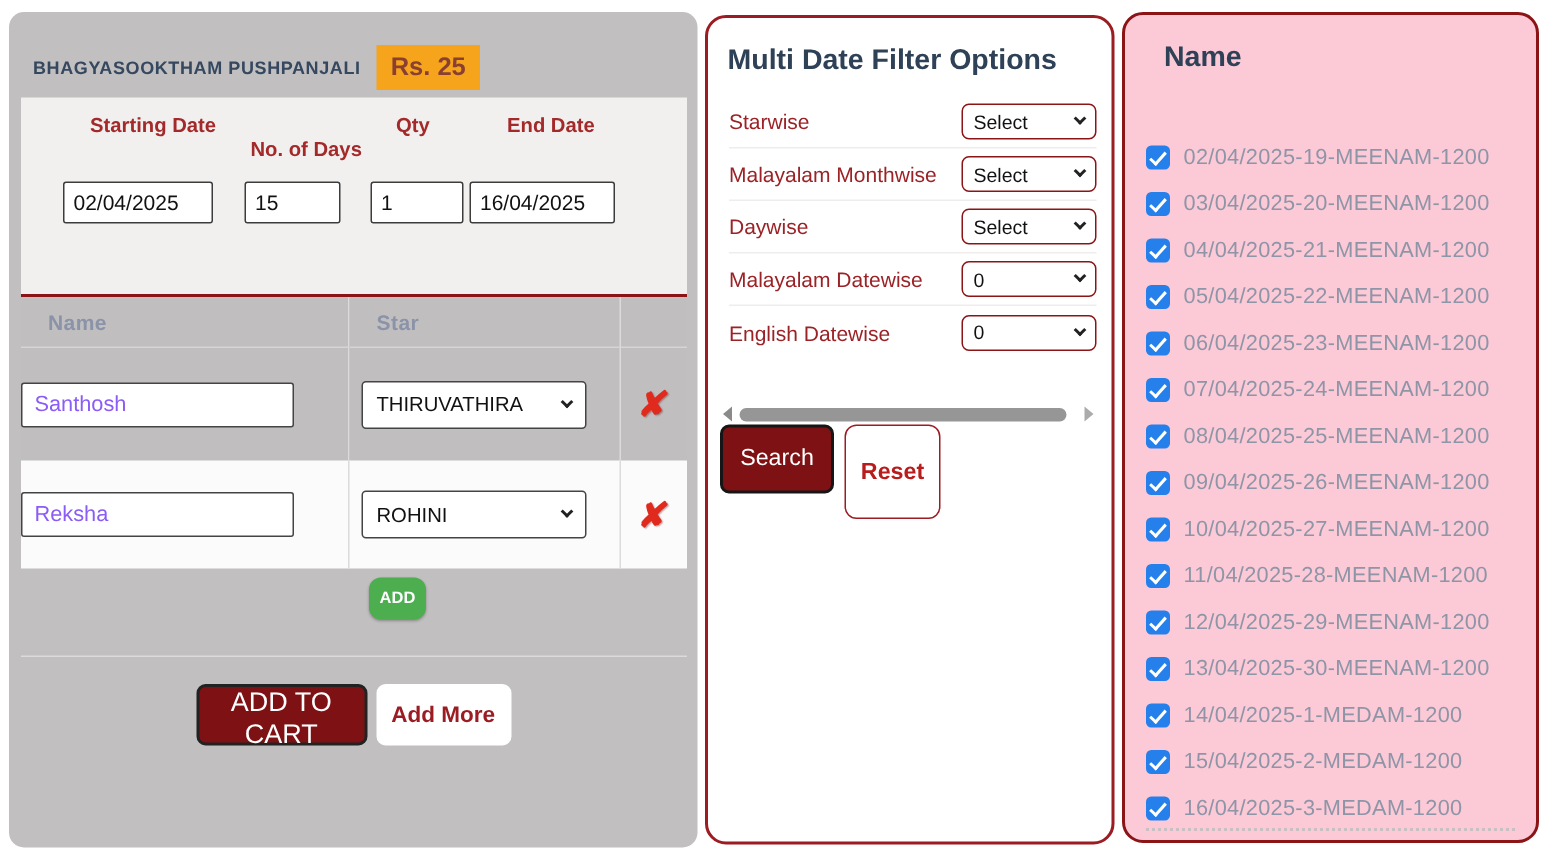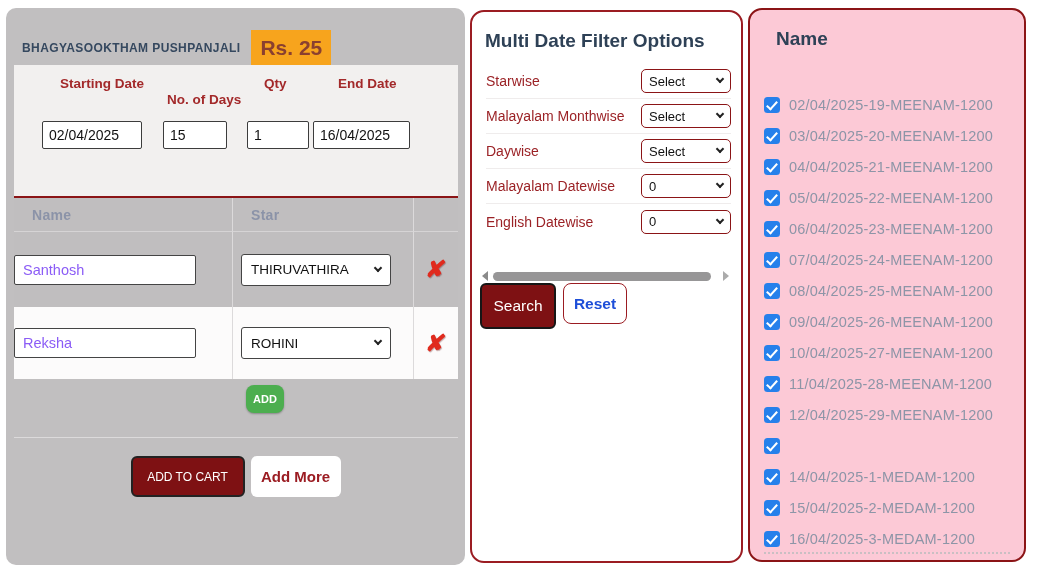--- a/index.html
+++ b/index.html
@@ -5,21 +5,21 @@
   * { margin:0; padding:0; box-sizing:border-box; }
   html,body { background:#ffffff; }
   body { font-family:"Liberation Sans", sans-serif; }
   .stage { position:relative; width:1042px; height:578px; background:#ffffff; overflow:hidden; }
 
   
   .panel-left { position:absolute; left:6px; top:8px; width:459px; height:557px;
                 background:#c1bfc0; border-radius:10px; }
   .lp-title-row { position:absolute; left:16px; top:22px; display:flex; align-items:center; gap:11px; }
   .lp-title { color:#35485f; font-size:12px; font-weight:bold; letter-spacing:.4px; }
-  .price-badge { background:#f7a41d; color:#8a4030; font-size:21px; font-weight:bold;
+  .price-badge { background:#f7a41d; color:#8a4030; font-size:17px; font-weight:bold;
                  padding:5px 9px; line-height:1.2; }
 
   .form-box { position:absolute; left:8px; top:57px; width:444px; height:131px; background:#f2f0ef; }
   .f-label { position:absolute; top:11px; color:#a3292a; font-size:13.5px; font-weight:600; white-space:nowrap; }
   .f-input { position:absolute; top:56px; height:28px; background:#fff; border:1px solid #3c3c3c;
              border-radius:2px; font-size:14px; padding:0 6px; font-family:inherit; color:#111; }
   .fl-0 { left:46px; }  .fl-1 { left:153px;margin-top:16px; } .fl-2 { left:250px; } .fl-3 { left:324px; }
   .fi-0 { left:28px;  width:100px; }
   .fi-1 { left:149px; width:64px; }
   .fi-2 { left:233px; width:62px; }
@@ -42,21 +42,21 @@
                  padding:0 9px; font-size:13.5px; color:#111; cursor:pointer; }
   .del { margin:0 auto; color:#e02a1d; font-size:23px; font-weight:bold; transform:skewX(-10deg);
          text-shadow:1px 1px 1px rgba(90,0,0,.35); cursor:pointer; line-height:1; }
 
   .add-btn { position:absolute; left:240px; top:377px; width:38px; height:28px; background:#4cae4f;
              border:none; border-radius:8px; color:#fff; font-weight:bold; font-size:11px;
              font-family:inherit; box-shadow:0 1px 2px rgba(0,0,0,.3); cursor:pointer; }
   .lp-divider { position:absolute; left:8px; top:429px; width:444px; height:1px; background:#dcdadb; }
   .cart-row { position:absolute; left:0; top:448px; width:100%; display:flex; justify-content:center; gap:6px; }
   .add-to-cart { width:114px; height:41px; background:#7e1113; border:2px solid #222;
-                 border-radius:6px; color:#fff; font-size:12px; font-family:inherit; cursor:pointer; }
+                 border-radius:6px; color:#fff; font-size:18px; font-family:inherit; cursor:pointer; }
   .add-more { width:90px; height:41px; background:#fff; border:none; border-radius:6px;
               color:#9b1c22; font-weight:bold; font-size:15px; font-family:inherit; cursor:pointer; }
 
   
   .panel-filter { position:absolute; left:470px; top:10px; width:273px; height:553px; background:#fff;
                   border:2px solid #9b1c22; border-radius:14px; }
   .fp-title { position:absolute; left:13px; top:18px; color:#2e4156; font-size:19px; font-weight:bold; }
   .frows { position:absolute; left:14px; top:52px; right:10px; }
   .frow { display:flex; align-items:center; justify-content:space-between; height:35px;
           border-bottom:1px solid #efecec; }
@@ -73,22 +73,22 @@
   .sb-arrow-left { width:0; height:0; border-top:5px solid transparent; border-bottom:5px solid transparent;
                    border-right:6px solid #8a8a8a; cursor:pointer; }
   .sb-arrow-right { width:0; height:0; border-top:5px solid transparent; border-bottom:5px solid transparent;
                     border-left:6px solid #ababab; cursor:pointer; }
   .sb-track { flex:1; height:10px; display:flex; align-items:center; }
   .sb-thumb { width:97%; height:9px; background:#979697; border-radius:5px; cursor:grab; }
 
   .fp-buttons { position:absolute; left:8px; top:271px; display:flex; gap:7px; }
   .search-btn { width:76px; height:46px; background:#7e1113; border:2px solid #161616; border-radius:6px;
                 color:#fff; font-size:15.5px; font-family:inherit; cursor:pointer; }
-  .reset-btn { width:64px; height:41px; background:#fff; border:1px solid #9b1c22; border-radius:8px;
-               color:#1d4ed8; font-weight:bold; font-size:15.5px; font-family:inherit; cursor:pointer; }
+  .reset-btn { width:64px; height:63px; background:#fff; border:1px solid #9b1c22; border-radius:8px;
+               color:#b91c1c; font-weight:bold; font-size:15.5px; font-family:inherit; cursor:pointer; }
 
   
   .panel-list { position:absolute; left:748px; top:8px; width:278px; height:554px; background:#fcc9d6;
                 border:2px solid #8b1416; border-radius:14px; }
   .list-title { position:absolute; left:26px; top:18px; color:#2e4156; font-size:19px; font-weight:bold; }
   .list-items { position:absolute; left:14px; top:72px; right:8px; display:flex; flex-direction:column;margin-top:15px; }
   .litem { display:flex; align-items:center; height:16px; margin-bottom:15px; }
   .cb { position:relative; width:16px; height:16px; flex:0 0 16px; background:#2680eb;
         border-radius:3.5px; cursor:pointer; }
   .cb::after { content:""; position:absolute; left:5px; top:1.5px; width:4px; height:9px;
@@ -267,20 +267,21 @@
       <div class="litem">
         <span class="cb"></span>
         <span class="litem-label">11/04/2025-28-MEENAM-1200</span>
       </div>
       <div class="litem">
         <span class="cb"></span>
         <span class="litem-label">12/04/2025-29-MEENAM-1200</span>
       </div>
       <div class="litem">
         <span class="cb"></span>
+        <span class="litem-label">13/04/2025-30-MEENAM-1200</span>
       </div>
       <div class="litem">
         <span class="cb"></span>
         <span class="litem-label">14/04/2025-1-MEDAM-1200</span>
       </div>
       <div class="litem">
         <span class="cb"></span>
         <span class="litem-label">15/04/2025-2-MEDAM-1200</span>
       </div>
       <div class="litem">

